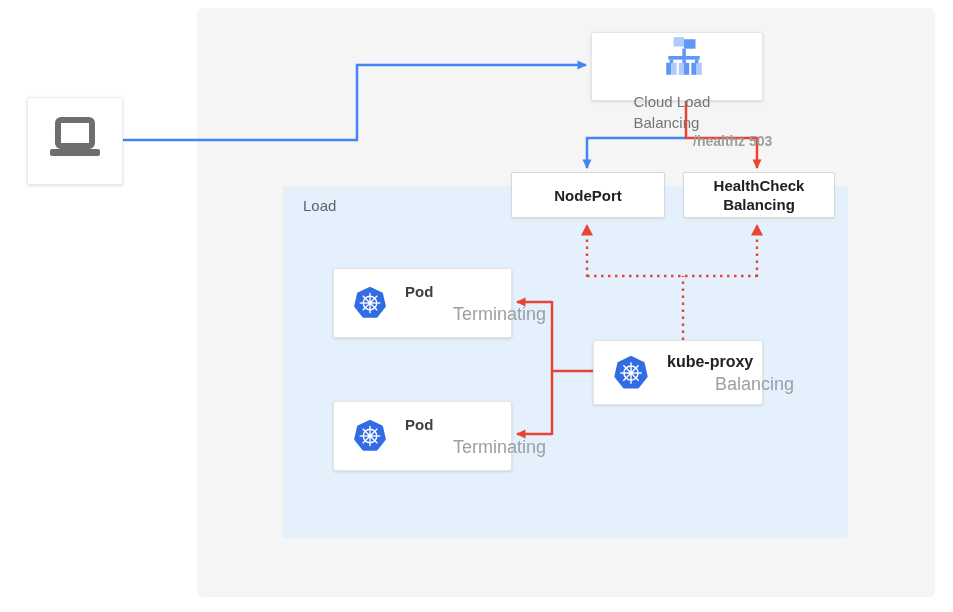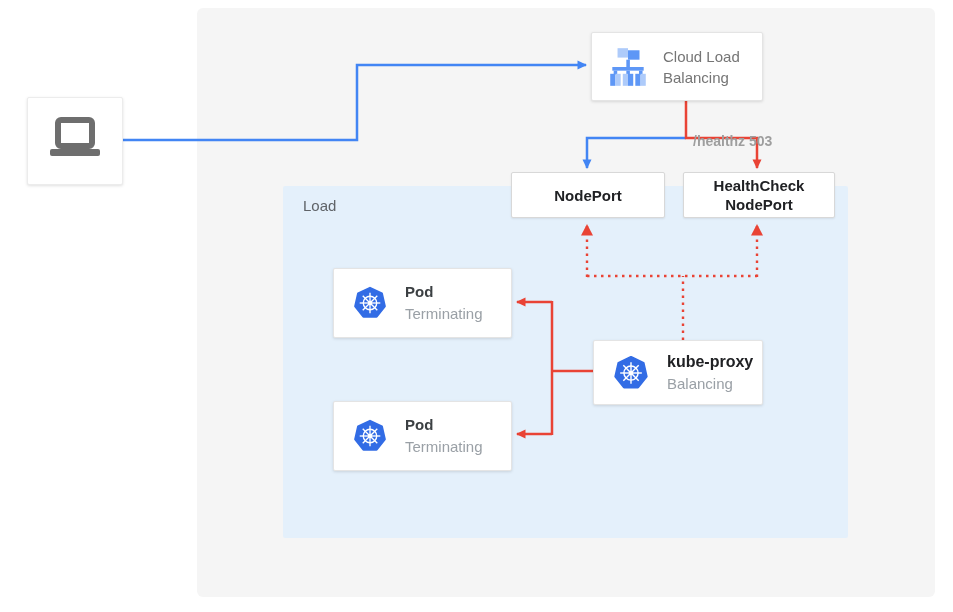--- a/index.html
+++ b/index.html
@@ -31,35 +31,35 @@
   .ln-dotted{stroke:var(--red-arrow);stroke-dasharray:2.5 4.5;stroke-width:2.4px;}
   .mk-blue{fill:var(--blue-arrow);}
   .mk-red{fill:var(--red-arrow);}
 
   .box{position:absolute;background:#fff;border:1px solid #e4e4e4;border-radius:2px;
     box-shadow:0 1px 3px rgba(0,0,0,0.12);z-index:3;}
 
   .client-box{left:27px;top:97px;width:96px;height:88px;display:flex;align-items:center;justify-content:center;
     border-color:#ececec;}
 
-  .clb-box{left:591px;top:32px;width:172px;height:69px;display:flex;align-items:center;gap:12px;padding-left:13px;}
+  .clb-box{left:591px;top:32px;width:172px;height:69px;display:flex;align-items:center;gap:12px;padding-left:13px;flex-direction:column;}
   .clb-text{font-size:15px;line-height:21px;color:#757575;width:100px;}
 
   .port-box{display:flex;align-items:center;justify-content:center;text-align:center;
     border-color:#d8d8d8;box-shadow:0 1px 2px rgba(0,0,0,0.08);}
   .nodeport-box{left:511px;top:172px;width:154px;height:46px;}
   .healthcheck-box{left:683px;top:172px;width:152px;height:46px;}
   .port-label{font-size:15px;font-weight:bold;color:#202124;line-height:19px;width:122px;}
 
   .entity-box{display:flex;align-items:center;gap:16px;padding-left:17px;}
   .pod1-box{left:333px;top:268px;width:179px;height:70px;}
   .pod2-box{left:333px;top:401px;width:179px;height:70px;}
   .kubeproxy-box{left:593px;top:340px;width:170px;height:65px;}
   .entity-title{font-size:15px;color:#3c4043;line-height:22px;font-weight:bold;}
-  .entity-sub{font-size:15px;color:#9aa0a6;line-height:22px;}
+  .entity-sub{font-size:18px;color:#9aa0a6;line-height:22px;margin-left:48px;}
   .kubeproxy-box .entity-title{font-size:16px;color:#202124;}
 
   .edge-label{position:absolute;left:693px;top:109px;font-size:14px;font-weight:bold;
     color:var(--healthz-label-color);z-index:4;margin-top:24px;}
 
   .icon-k8s{width:38px;height:38px;flex:0 0 38px;}
   .kubeproxy-box .icon-k8s{width:40px;height:40px;flex:0 0 40px;}
   .k8s-hept{fill:var(--kubernetes-blue);stroke:var(--kubernetes-blue);stroke-width:3;stroke-linejoin:round;}
   .k8s-wheel{stroke:#fff;fill:none;stroke-width:1.7;}
   .k8s-hub{fill:#fff;}
@@ -135,21 +135,21 @@
       <rect class="clb-light" x="34" y="28.5" width="5" height="11.5"></rect>
     </svg>
     <div class="clb-text">Cloud Load Balancing</div>
   </div>
 
   <div class="box port-box nodeport-box">
     <div class="port-label">NodePort</div>
   </div>
 
   <div class="box port-box healthcheck-box">
-    <div class="port-label">HealthCheck NodePort</div>
+    <div class="port-label">HealthCheck Balancing</div>
   </div>
 
   <div class="box entity-box pod1-box">
     <svg class="icon-k8s" viewBox="0 0 48 48" xmlns="http://www.w3.org/2000/svg">
       <polygon class="k8s-hept" points="24,5 38.85,12.15 42.52,28.23 32.24,41.12 15.76,41.12 5.48,28.23 9.15,12.15"></polygon>
       <circle class="k8s-wheel" cx="24" cy="24" r="8.5"></circle>
       <g class="k8s-wheel">
         <line x1="24" y1="24" x2="37" y2="24"></line>
           <line x1="24" y1="24" x2="33.2" y2="33.2"></line>
         <line x1="24" y1="24" x2="24" y2="37"></line>

